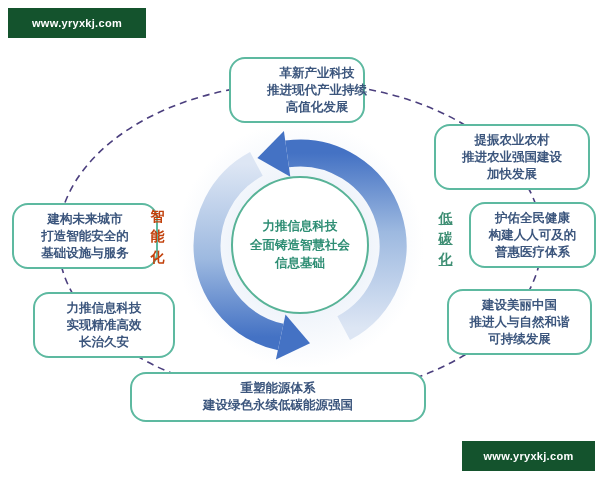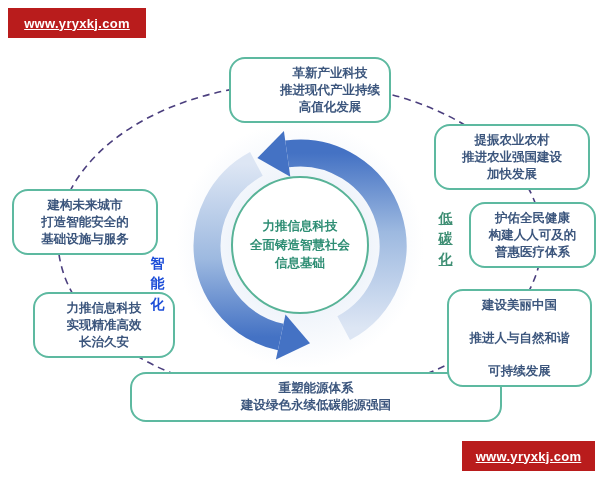--- a/index.html
+++ b/index.html
@@ -23,37 +23,37 @@
   .center-circle{
     position:absolute;left:231px;top:176px;width:138px;height:138px;box-sizing:border-box;
     background:#ffffff;border:2px solid #58b397;border-radius:50%;
     display:flex;flex-direction:column;justify-content:center;align-items:center;
     color:#2e8e74;font-weight:bold;font-size:12.5px;line-height:1.5;text-align:left;
   }
   .vlabel{
     position:absolute;width:17px;font-weight:bold;font-size:14px;line-height:1.45;
     word-break:break-all;text-align:center;
   }
-  .vlabel.left{left:149px;top:206px;color:#1d4ed8;margin-top:47px;}
+  .vlabel.left{left:149px;top:206px;color:#c2410c;}
   .vlabel.right{left:437px;top:208px;color:#3f8f74;text-decoration:underline;}
   .watermark{
-    position:absolute;background:#b91c1c;color:#ffffff;font-weight:bold;font-size:13px;
-    display:flex;align-items:center;justify-content:center;letter-spacing:0.3px;text-decoration:underline;
+    position:absolute;background:#14532d;color:#ffffff;font-weight:bold;font-size:11px;
+    display:flex;align-items:center;justify-content:center;letter-spacing:0.3px;
   }
   .watermark.tl{left:8px;top:8px;width:138px;height:30px;}
   .watermark.br{left:462px;top:441px;width:133px;height:30px;}
   
-  .n-top{left:229px;top:57px;width:162px;padding-left:46px;}
+  .n-top{left:229px;top:57px;width:136px;padding-left:46px;}
   .n-ul{left:44px;top:124px;width:148px;}
-  .n-l{left:12px;top:189px;width:146px;}
+  .n-l{left:12px;top:203px;width:146px;}
   .n-ll{left:33px;top:292px;width:142px;}
-  .n-bottom{left:130px;top:372px;width:372px;}
+  .n-bottom{left:130px;top:372px;width:296px;}
   .n-ur{left:434px;top:124px;width:156px;}
   .n-r{left:469px;top:202px;width:127px;}
-  .n-lr{left:447px;top:289px;width:145px;gap:16px;}
+  .n-lr{left:447px;top:289px;width:145px;}
 </style>
 </head>
 <body>
 
 <div id="stage">
 
   <div class="glow"></div>
 
   <svg class="layer" width="600" height="480">
     <ellipse cx="300" cy="240" rx="242" ry="157" fill="none" stroke="#4b3f7e" stroke-width="1.6" stroke-dasharray="7 5"></ellipse>

